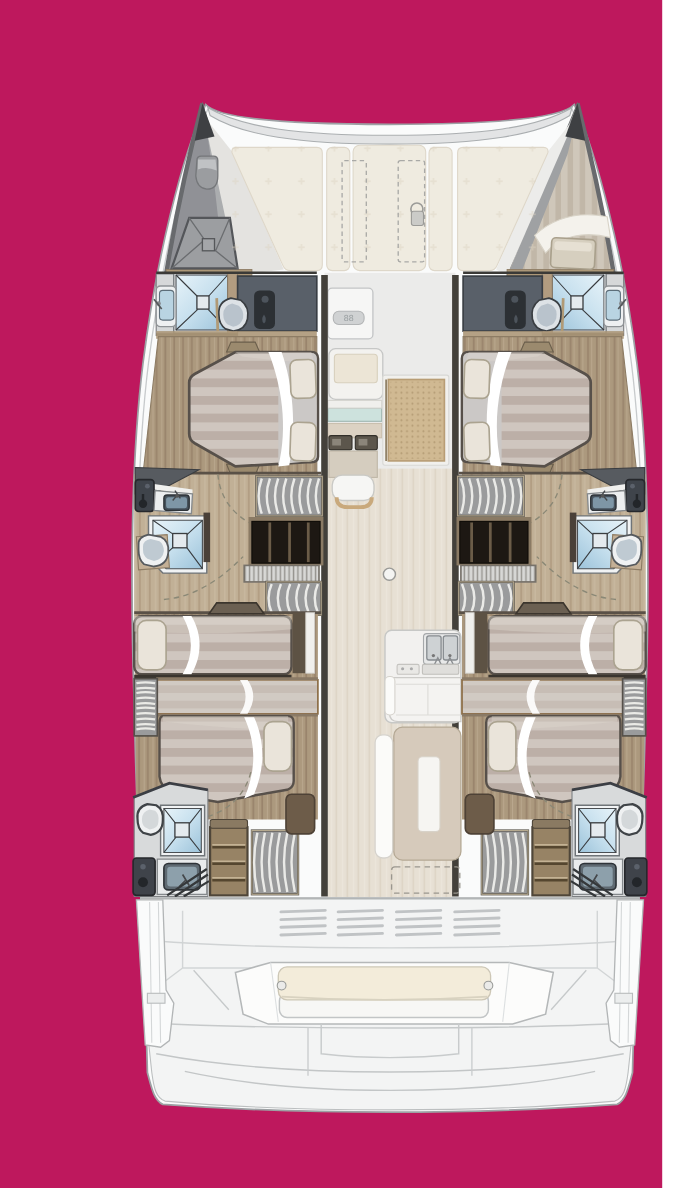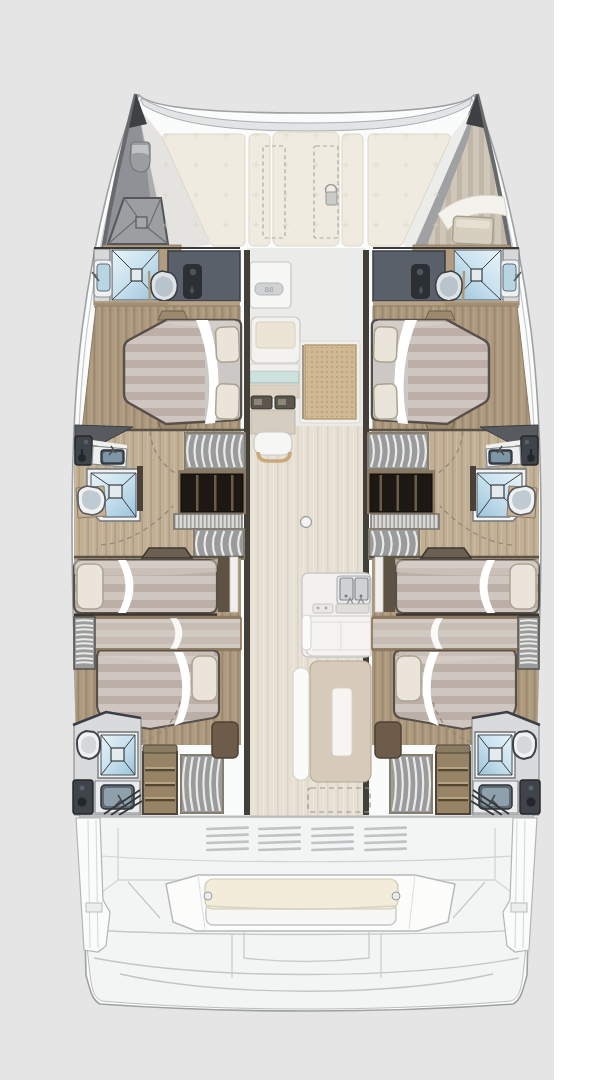--- a/index.html
+++ b/index.html
@@ -1,14 +1,14 @@
 <!DOCTYPE html>
 <html><head><meta charset="utf-8"><style>
 html,body{margin:0;padding:0;background:#ffffff;font-family:"Liberation Sans",sans-serif;}
-#stage{position:relative;width:554px;height:1080px;background:#e5e5e5;overflow:hidden;}
+#stage{position:relative;width:554px;height:1080px;background:#be185d;overflow:hidden;padding-left:48px;}
 </style></head><body>
 <div id="stage">
 <svg width="613" height="1080" viewBox="0 0 613 1080">
 <defs>
 <linearGradient id="blue" x1="0" y1="0" x2="1" y2="1">
  <stop offset="0" stop-color="#e7f3f9"></stop>
           <stop offset="0.5" stop-color="#c7e0ee"></stop>
           <stop offset="1" stop-color="#9cc3da"></stop>
 </linearGradient>
 <linearGradient id="hullg" x1="0" y1="0" x2="1" y2="0">

